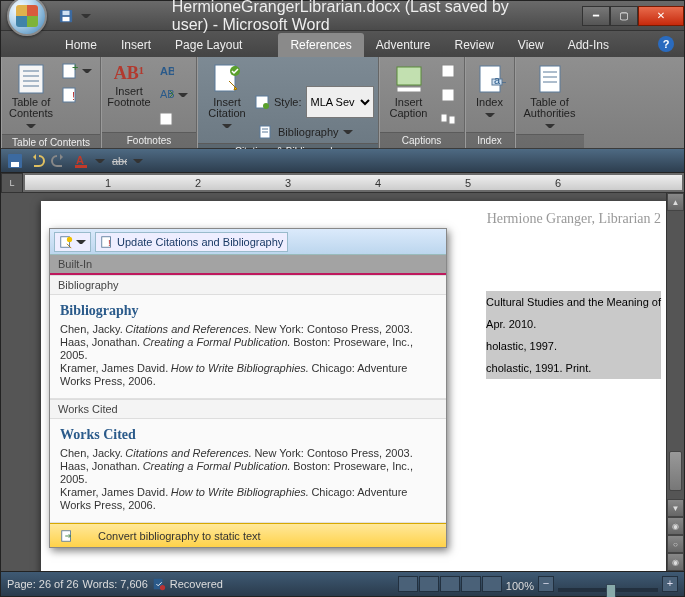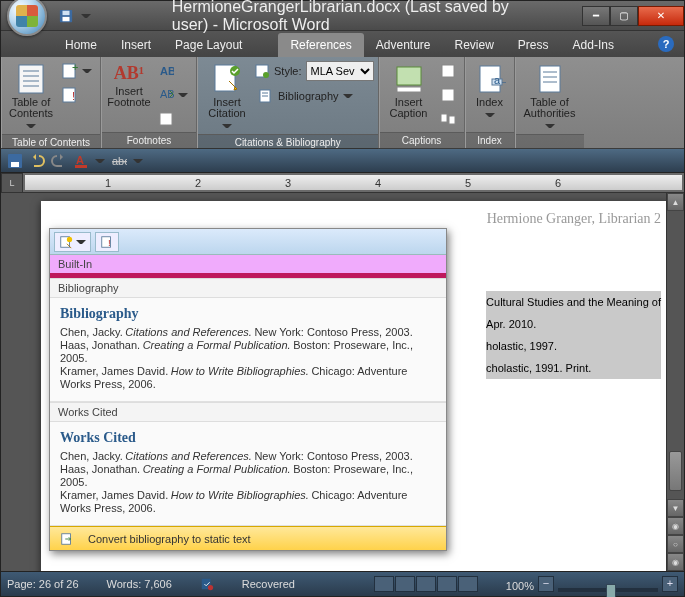--- a/index.html
+++ b/index.html
@@ -26,55 +26,55 @@
 .group{border-right:1px solid #666;display:flex;flex-direction:column;justify-content:space-between;padding:3px 4px 0;border-left:1px solid #9a9a9a;}
 .group.active{background:linear-gradient(#7d8a94,#6c7983);}
 .group-body{flex:1;display:flex;align-items:flex-start;gap:2px;}
 .group-label{height:16px;text-align:center;color:#eee;font-size:10px;background:rgba(0,0,0,.15);margin:0 -4px;border-top:1px solid #5b5b5b;line-height:16px;padding:0 4px;white-space:nowrap;}
 .bigbtn{width:50px;display:flex;flex-direction:column;align-items:center;gap:2px;padding:2px;border:1px solid transparent;border-radius:3px;}
 .bigbtn .ico{width:32px;height:32px;}
 .bigbtn span{font-size:11px;color:#222;text-align:center;line-height:11px;}
 .col{display:flex;flex-direction:column;gap:2px;}
 .smallbtn{height:22px;display:flex;align-items:center;gap:4px;padding:0 4px;font-size:11px;color:#222;}
 .smallbtn .ico{width:16px;height:16px;}
-.styrow{display:flex;align-items:center;gap:4px;}
-.styrow select{font-size:11px;height:20px;width:68px;border:1px solid #777;}
+.styrow{display:flex;align-items:center;gap:4px;margin-top:26px;}
+.styrow select{font-size:11px;height:32px;width:68px;border:1px solid #777;}
 .dd{width:10px;height:10px;display:inline-block;}
 .dd::after{content:"";display:block;border-left:4px solid transparent;border-right:4px solid transparent;border-top:4px solid #333;margin-top:3px;}
 
 .qat2{height:24px;background:linear-gradient(#4e6a83,#2d3e4f);display:flex;align-items:center;gap:6px;padding:0 6px;border-bottom:1px solid #222;}
 .qat2 .ic{width:16px;height:16px;}
 
 .rulerH{height:20px;background:#6a6a6a;border-bottom:1px solid #333;display:flex;}
 .rulerH .corner{width:22px;height:20px;background:#555;border:1px solid #333;color:#ccc;font-size:9px;text-align:center;line-height:18px;}
 .rulerH .scale{flex:1;background:linear-gradient(#eee,#ccc);position:relative;margin:2px;color:#333;font-size:9px;}
 .tick{position:absolute;top:2px;}
 .docarea{flex:1;background:#555;position:relative;overflow:hidden;}
 .page{position:absolute;left:40px;top:8px;width:630px;height:380px;background:#fff;box-shadow:0 2px 8px rgba(0,0,0,.6);}
 .page-head{position:absolute;right:10px;top:10px;color:#999;font-family:Georgia,serif;font-size:14px;}
 .page-lines{position:absolute;right:10px;top:90px;color:#000;font-family:Georgia,serif;font-size:14px;line-height:22px;text-align:left;}
 .page-lines div{background:#c9c9c9;}
 
 .gallery{position:absolute;left:48px;top:35px;width:398px;background:#fafafa;border:1px solid #888;box-shadow:2px 3px 8px rgba(0,0,0,.5);z-index:20;}
 .gal-top{height:26px;background:linear-gradient(#dbeafb,#bcd6ee);border-bottom:1px solid #9bb;display:flex;align-items:center;padding:0 4px;gap:4px;}
 .gal-top .btn{padding:2px 4px;border:1px solid #9bc;background:#eef;font-size:11px;color:#1a3a66;display:flex;align-items:center;gap:3px;}
-.gal-cat{background:#f0abfc;color:#444;padding:3px 8px;font-size:11px;border-bottom:5px solid #be185d;}
+.gal-cat{background:#a3a3a3;color:#444;padding:3px 8px;font-size:11px;border-bottom:2px solid #be185d;}
 .gal-sub{background:#f4f4f4;color:#444;padding:3px 8px;font-size:11px;border-top:1px solid #ddd;border-bottom:1px solid #ddd;}
 .gal-item{padding:8px 10px 10px;border-bottom:1px solid #e0e0e0;}
 .gal-item h4{color:#2a5a8a;font-family:"Times New Roman",serif;font-size:14px;font-weight:bold;margin-bottom:4px;}
 .gal-item .ref{color:#333;font-size:9px;line-height:12px;}
 .gal-item .ref i{font-style:italic;}
-.gal-foot{height:24px;background:linear-gradient(#ffe89a,#ffd24a);border-top:1px solid #d7a800;display:flex;align-items:center;padding:0 10px;gap:14px;font-size:11px;color:#333;}
+.gal-foot{height:24px;background:linear-gradient(#ffe89a,#ffd24a);border-top:1px solid #d7a800;display:flex;align-items:center;padding:0 10px;gap:24px;font-size:11px;color:#333;}
 
 .scrollV{position:absolute;right:0;top:0;width:18px;height:100%;background:#6a6a6a;border-left:1px solid #333;display:flex;flex-direction:column;}
 .sbbtn{height:18px;background:linear-gradient(#888,#666);border:1px solid #444;display:flex;align-items:center;justify-content:center;color:#ddd;font-size:8px;}
 .sbtrack{flex:1;background:#555;position:relative;}
 .sbthumb{position:absolute;left:2px;right:2px;top:240px;height:40px;background:linear-gradient(#999,#777);border:1px solid #444;border-radius:2px;}
 
-.status{height:22px;background:linear-gradient(#3f5a74,#2a3b4c);display:flex;align-items:center;color:#ddd;font-size:11px;padding:12px 6px;gap:28px;border-top:1px solid #222;}
+.status{height:22px;background:linear-gradient(#3f5a74,#2a3b4c);display:flex;align-items:center;color:#ddd;font-size:11px;padding:12px 6px;gap:4px;border-top:1px solid #222;}
 .status .sep{flex:1;}
 .viewbtns{display:flex;gap:1px;}
 .vbtn{width:20px;height:16px;background:#4a6178;border:1px solid #22303f;}
 .zoom{display:flex;align-items:flex-end;gap:4px;}
 .zslider{width:100px;height:4px;background:#22303f;position:relative;}
 .zslider::after{content:"";position:absolute;left:48px;top:-4px;width:8px;height:12px;background:#8aa;border:1px solid #345;}
 .zbtn{width:16px;height:16px;background:#4a6178;border:1px solid #22303f;color:#dde;text-align:center;line-height:12px;}
 
 .i-page{fill:#f6f6f6;stroke:#5b7a9a;}
 </style>
@@ -101,21 +101,21 @@
     </div>
   </div>
 
   <div class="tabbar">
     <div class="tab">Home</div>
     <div class="tab">Insert</div>
     <div class="tab">Page Layout</div>
     <div class="tab active">References</div>
     <div class="tab">Adventure</div>
     <div class="tab">Review</div>
-    <div class="tab">Press</div>
+    <div class="tab">View</div>
     <div class="tab">Add-Ins</div>
     <div class="help-icon">?</div>
   </div>
 
   <div class="ribbon">
     <div class="group">
       <div class="group-body">
         <div class="bigbtn">
           <svg class="ico" viewBox="0 0 32 32">
               <rect x="4" y="2" width="24" height="28" class="i-page" stroke-width="1"></rect>
@@ -335,20 +335,21 @@
               <path d="M9 10l5 5" stroke="#a07000"></path>
               <circle cx="12" cy="5" r="3" fill="#f0c000"></circle>
             </svg>
           <span class="dd"></span>
         </div>
         <div class="btn">
           <svg width="14" height="14" viewBox="0 0 16 16">
               <rect x="2" y="2" width="10" height="12" fill="#fff" stroke="#5b7a9a"></rect>
               <text x="9" y="13" font-size="9" fill="#b33">!</text>
             </svg>
+          <span>Update Citations and Bibliography</span>
         </div>
       </div>
       <div class="gal-cat">Built-In</div>
 
       <div class="gal-sub">Bibliography</div>
       <div class="gal-item">
         <h4>Bibliography</h4>
         <div class="ref"><span>Chen, Jacky.</span> <i>Citations and References.</i> <span>New York: Contoso Press, 2003.</span></div>
         <div class="ref"><span>Haas, Jonathan.</span> <i>Creating a Formal Publication.</i> <span>Boston: Proseware, Inc., 2005.</span></div>
         <div class="ref"><span>Kramer, James David.</span> <i>How to Write Bibliographies.</i> <span>Chicago: Adventure Works Press, 2006.</span></div>

